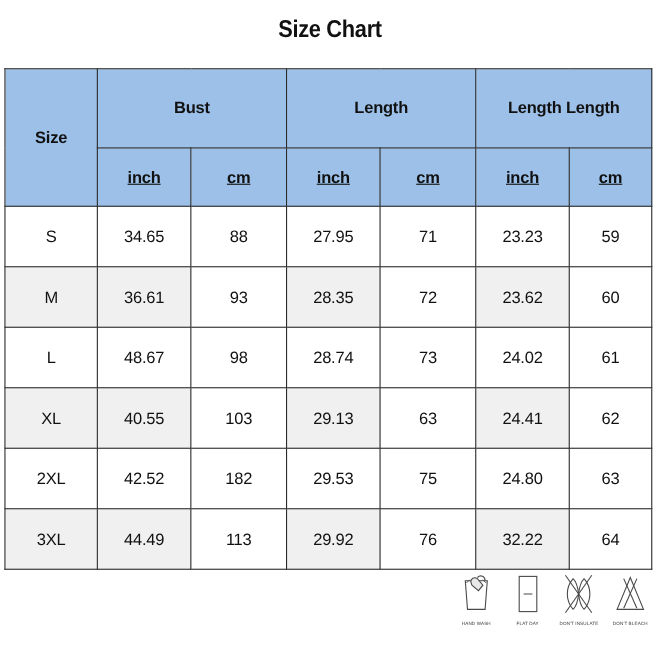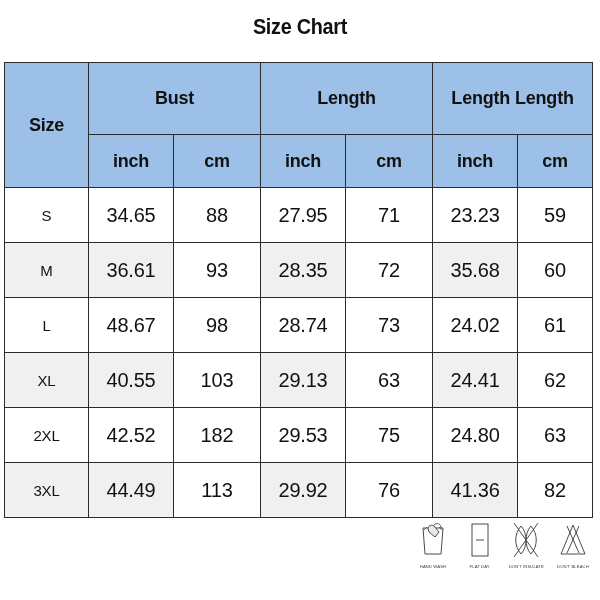--- a/index.html
+++ b/index.html
@@ -45,41 +45,42 @@
     vertical-align: middle;
     color: #111111;
     font-family: "Liberation Sans", sans-serif;
     padding: 0;
   }
 
   
   #size-table thead th {
     background: #9cc0e8;
     font-weight: bold;
-    font-size: 18px;
+    font-size: 15px;
     letter-spacing: -0.2px;
     margin-top: 42px;
   }
   th.size-corner {
     height: 123px;
     font-size: 15px;
   }
   th.group-head {
     height: 71px;
   }
   th.unit-head {
     height: 52px;
     font-size: 15px;
     font-weight: bold;
+    text-decoration: underline;
   }
 
   
   #size-table tbody td {
     height: 54px;
-    font-size: 20px;
+    font-size: 15px;
     font-weight: normal;
     background: #ffffff;
     letter-spacing: -0.2px;
   }
   #size-table tbody tr.shaded td.shade {
     background: #f0f0f0;
   }
   #size-table tbody td.sz {
     font-size: 15px;
   }
@@ -157,21 +158,21 @@
       <td>71</td>
       <td class="shade">23.23</td>
       <td>59</td>
     </tr>
     <tr class="shaded">
       <td class="sz shade">M</td>
       <td class="shade">36.61</td>
       <td>93</td>
       <td class="shade">28.35</td>
       <td>72</td>
-      <td class="shade">35.68</td>
+      <td class="shade">23.62</td>
       <td>60</td>
     </tr>
     <tr>
       <td class="sz shade">L</td>
       <td class="shade">48.67</td>
       <td>98</td>
       <td class="shade">28.74</td>
       <td>73</td>
       <td class="shade">24.02</td>
       <td>61</td>
@@ -193,22 +194,22 @@
       <td>75</td>
       <td class="shade">24.80</td>
       <td>63</td>
     </tr>
     <tr class="shaded">
       <td class="sz shade">3XL</td>
       <td class="shade">44.49</td>
       <td>113</td>
       <td class="shade">29.92</td>
       <td>76</td>
-      <td class="shade">41.36</td>
-      <td>82</td>
+      <td class="shade">32.22</td>
+      <td>64</td>
     </tr>
   </tbody>
 </table>
 
 <div id="care-symbols">
 
   <div class="care-item">
     <div class="care-glyph">
       <svg width="30" height="40" viewBox="0 0 30 40">
         <path d="M5 8 L7 34 L23 34 L25 8 Z" fill="none" stroke="#4a4a4a" stroke-width="1"></path>

